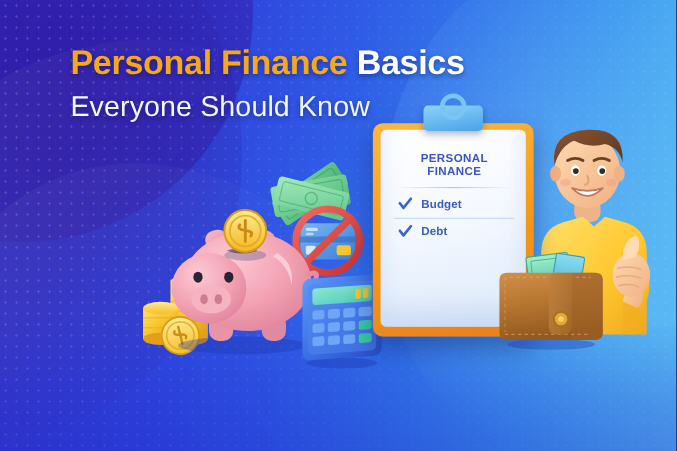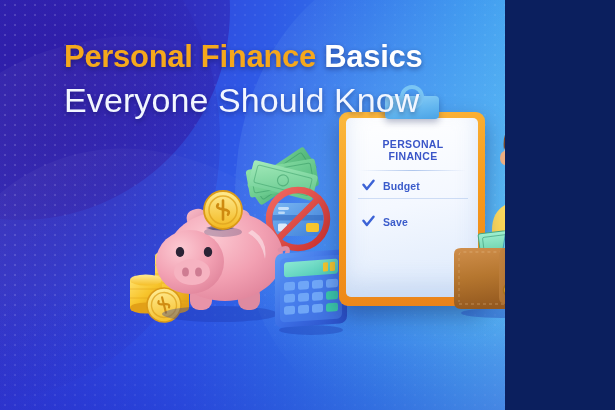--- a/index.html
+++ b/index.html
@@ -1,18 +1,18 @@
 <!DOCTYPE html>
 <html><head>
 <meta charset="utf-8">
 <style>
   html,body{margin:0;padding:0;background:#0b1f5e;}
   *{box-sizing:border-box;}
   #stage{
-    position:relative;width:505px;height:410px;overflow:hidden;
+    position:relative;width:615px;height:410px;overflow:hidden;
     font-family:"Liberation Sans","DejaVu Sans",sans-serif;
     background:linear-gradient(103deg,#2f2fc4 0%,#2f36cf 14%,#2f46dd 30%,#2f5ae6 46%,#3277ea 62%,#3d97ef 78%,#4fb2f2 92%,#5cbcf4 100%);
   }
   
   .bg-layer{position:absolute;inset:0;pointer-events:none;}
   .dots{
     position:absolute;inset:0;opacity:.20;
     background-image:radial-gradient(circle, rgba(255,255,255,.85) 1.05px, transparent 1.2px);
     background-size:10px 10px;
     -webkit-mask-image:linear-gradient(100deg, rgba(0,0,0,.95) 0%, rgba(0,0,0,.45) 42%, rgba(0,0,0,.25) 65%, rgba(0,0,0,.55) 100%);
@@ -45,21 +45,21 @@
   .floor{
     position:absolute;left:0;right:0;bottom:0;height:120px;
     background:linear-gradient(180deg, rgba(22,28,190,0) 0%, rgba(30,36,200,.22) 55%, rgba(28,32,195,.34) 100%);
   }
   
   .headline{position:absolute;left:64px;top:40px;z-index:40;}
   .line1{font-size:31px;font-weight:700;letter-spacing:-.3px;line-height:1.1;white-space:nowrap;
          text-shadow:0 2px 5px rgba(10,14,70,.45);}
   .t-orange{color:#F5A81C;}
   .t-white{color:#ffffff;}
-  .line2{margin-top:8px;font-size:34px;font-weight:400;color:#f2f6ff;letter-spacing:.1px;
+  .line2{margin-top:8px;font-size:26px;font-weight:400;color:#f2f6ff;letter-spacing:.1px;
          line-height:1.1;white-space:nowrap;text-shadow:0 2px 5px rgba(10,14,70,.42);}
   
   .clipboard{position:absolute;left:339px;top:112px;width:146px;height:194px;z-index:30;}
   .cb-frame{
     position:absolute;inset:0;border-radius:9px;
     background:linear-gradient(165deg,#FBB93F 0%,#F79A1B 48%,#E8801A 100%);
     box-shadow:0 10px 22px rgba(12,20,80,.38);
   }
   .cb-paper{
     position:absolute;left:7px;top:6px;right:7px;bottom:9px;border-radius:5px;
@@ -73,21 +73,21 @@
     box-shadow:0 3px 7px rgba(12,24,80,.30);z-index:3;
   }
   .cb-clip:before{
     content:"";position:absolute;left:50%;top:-11px;transform:translateX(-50%);
     width:16px;height:16px;border-radius:50%;
     border:4px solid #79c5f4;background:transparent;
   }
   .cb-title{font-size:10.5px;font-weight:700;color:#3a55c8;letter-spacing:.35px;
             text-align:center;margin-bottom:8px;}
   .cb-rule{height:1px;background:linear-gradient(90deg,rgba(150,180,230,0),rgba(150,180,230,.75),rgba(150,180,230,0));margin:0 2px 8px;}
-  .cb-item{display:flex;align-items:center;gap:8px;padding:0 0 6px 4px;margin-bottom:16px;
+  .cb-item{display:flex;align-items:center;gap:8px;padding:0 0 6px 4px;margin-bottom:5px;
            border-bottom:1px solid rgba(150,182,232,.42);}
   .cb-item:last-child{border-bottom:none;}
   .cb-check{width:13px;height:13px;flex:0 0 13px;}
   .cb-label{font-size:10.5px;font-weight:700;color:#3b5ccb;letter-spacing:.1px;}
   
   .person{position:absolute;left:470px;top:108px;width:140px;height:210px;z-index:28;}
   
   .piggy{position:absolute;left:128px;top:178px;width:175px;height:145px;z-index:26;}
   
   .coins{position:absolute;left:124px;top:240px;width:90px;height:85px;z-index:25;}
@@ -338,21 +338,21 @@
         <svg class="cb-check" viewBox="0 0 14 14">
           <path d="M1.6,6.2 L5.2,10.8 L12.4,1.8" fill="none" stroke="#3C63D6" stroke-width="2.6" stroke-linecap="round" stroke-linejoin="round"></path>
         </svg>
         <span class="cb-label">Budget</span>
       </div>
 
       <div class="cb-item">
         <svg class="cb-check" viewBox="0 0 14 14">
           <path d="M1.6,6.2 L5.2,10.8 L12.4,1.8" fill="none" stroke="#3C63D6" stroke-width="2.6" stroke-linecap="round" stroke-linejoin="round"></path>
         </svg>
-        <span class="cb-label">Save</span>
+        <span class="cb-label">Debt</span>
       </div>
 
 
     </div>
   </div>
 
   <div class="person">
     <svg viewBox="0 0 140 210" width="140" height="210">
       <defs>
         <linearGradient id="shirtG" x1="0" y1="0" x2="1" y2="1">

